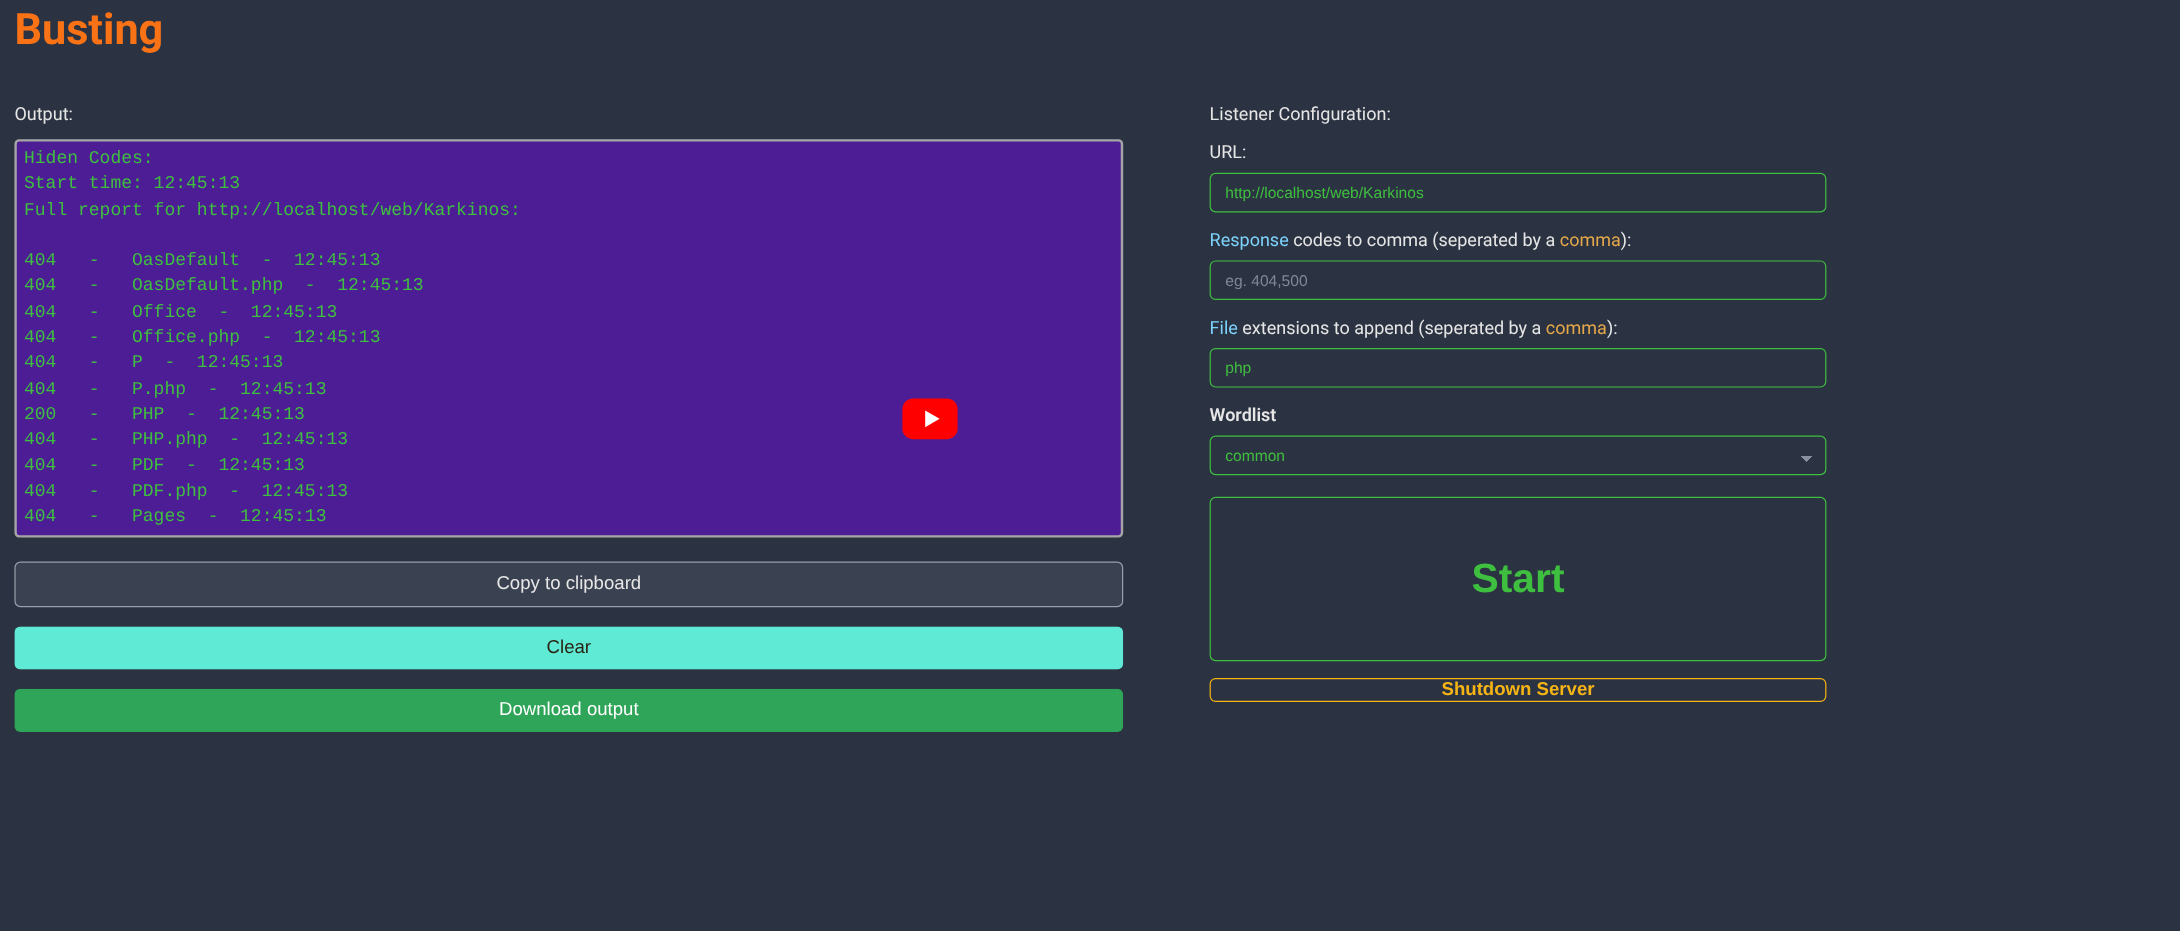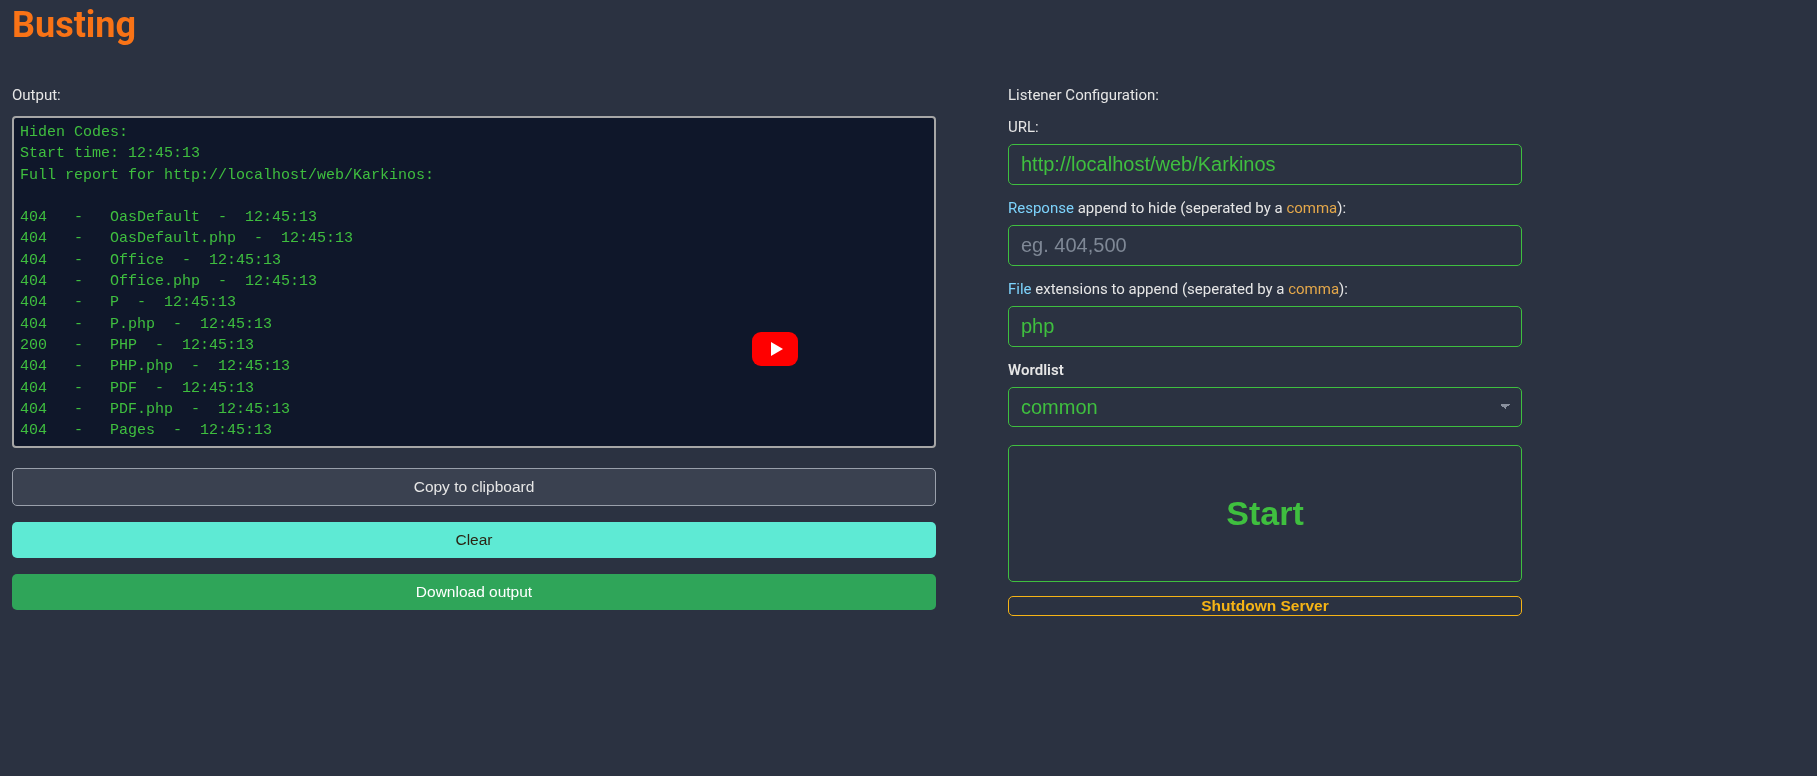--- a/index.html
+++ b/index.html
@@ -36,21 +36,21 @@
     color: #e6e6e6;
     font-size: 15px;
     margin: 14px 0 8px 0;
   }
   .field-label .accent-red { color: #7dd3fc; }
   .field-label .accent-orange { color: #e5a84a; }
 
   .output-box {
     width: 100%;
     height: 332px;
-    background: #0f172a;
+    background: #4c1d95;
     border: 2px solid #a6a6a6;
     border-radius: 4px;
     color: #3fbf3f;
     font-family: ui-monospace, Consolas, "Courier New", monospace;
     font-size: 15px;
     line-height: 21.3px;
     white-space: pre;
     overflow-y: scroll;
     padding: 4px 6px;
     resize: none;
@@ -101,21 +101,21 @@
     padding: 48px 0;
     margin-top: 18px;
   }
 
   .text-input, .select-input {
     width: 100%;
     background: #2b3241;
     border: 1px solid #3fbf3f;
     border-radius: 5px;
     color: #3fbf3f;
-    font-size: 20px;
+    font-size: 13px;
     padding: 8px 12px;
     outline: none;
   }
   .text-input::placeholder { color: #7f8896; }
   .select-input {
     appearance: none;
     background-image: linear-gradient(45deg, transparent 50%, #8a919e 50%),
                       linear-gradient(135deg, #8a919e 50%, transparent 50%);
     background-position: calc(100% - 16px) 16px, calc(100% - 11px) 16px;
     background-size: 5px 5px, 5px 5px;
@@ -171,21 +171,21 @@
     <button class="btn btn-download">Download output</button>
   </div>
 
   <div class="right-col">
     <div class="section-label">Listener Configuration:</div>
 
     <div class="field-label">URL:</div>
     <input type="text" class="text-input" value="http://localhost/web/Karkinos" style="">
 
     <div class="field-label">
-      <span class="accent-red">Response</span><span> append to hide (seperated by a </span><span class="accent-orange">comma</span><span>):</span>
+      <span class="accent-red">Response</span><span> codes to comma (seperated by a </span><span class="accent-orange">comma</span><span>):</span>
     </div>
     <input type="text" class="text-input" placeholder="eg. 404,500" style="">
 
     <div class="field-label">
       <span class="accent-red">File</span><span> extensions to append (seperated by a </span><span class="accent-orange">comma</span><span>):</span>
     </div>
     <input type="text" class="text-input" value="php" style="">
 
     <div class="field-label" style="font-weight:600;">Wordlist</div>
     <select class="select-input">

